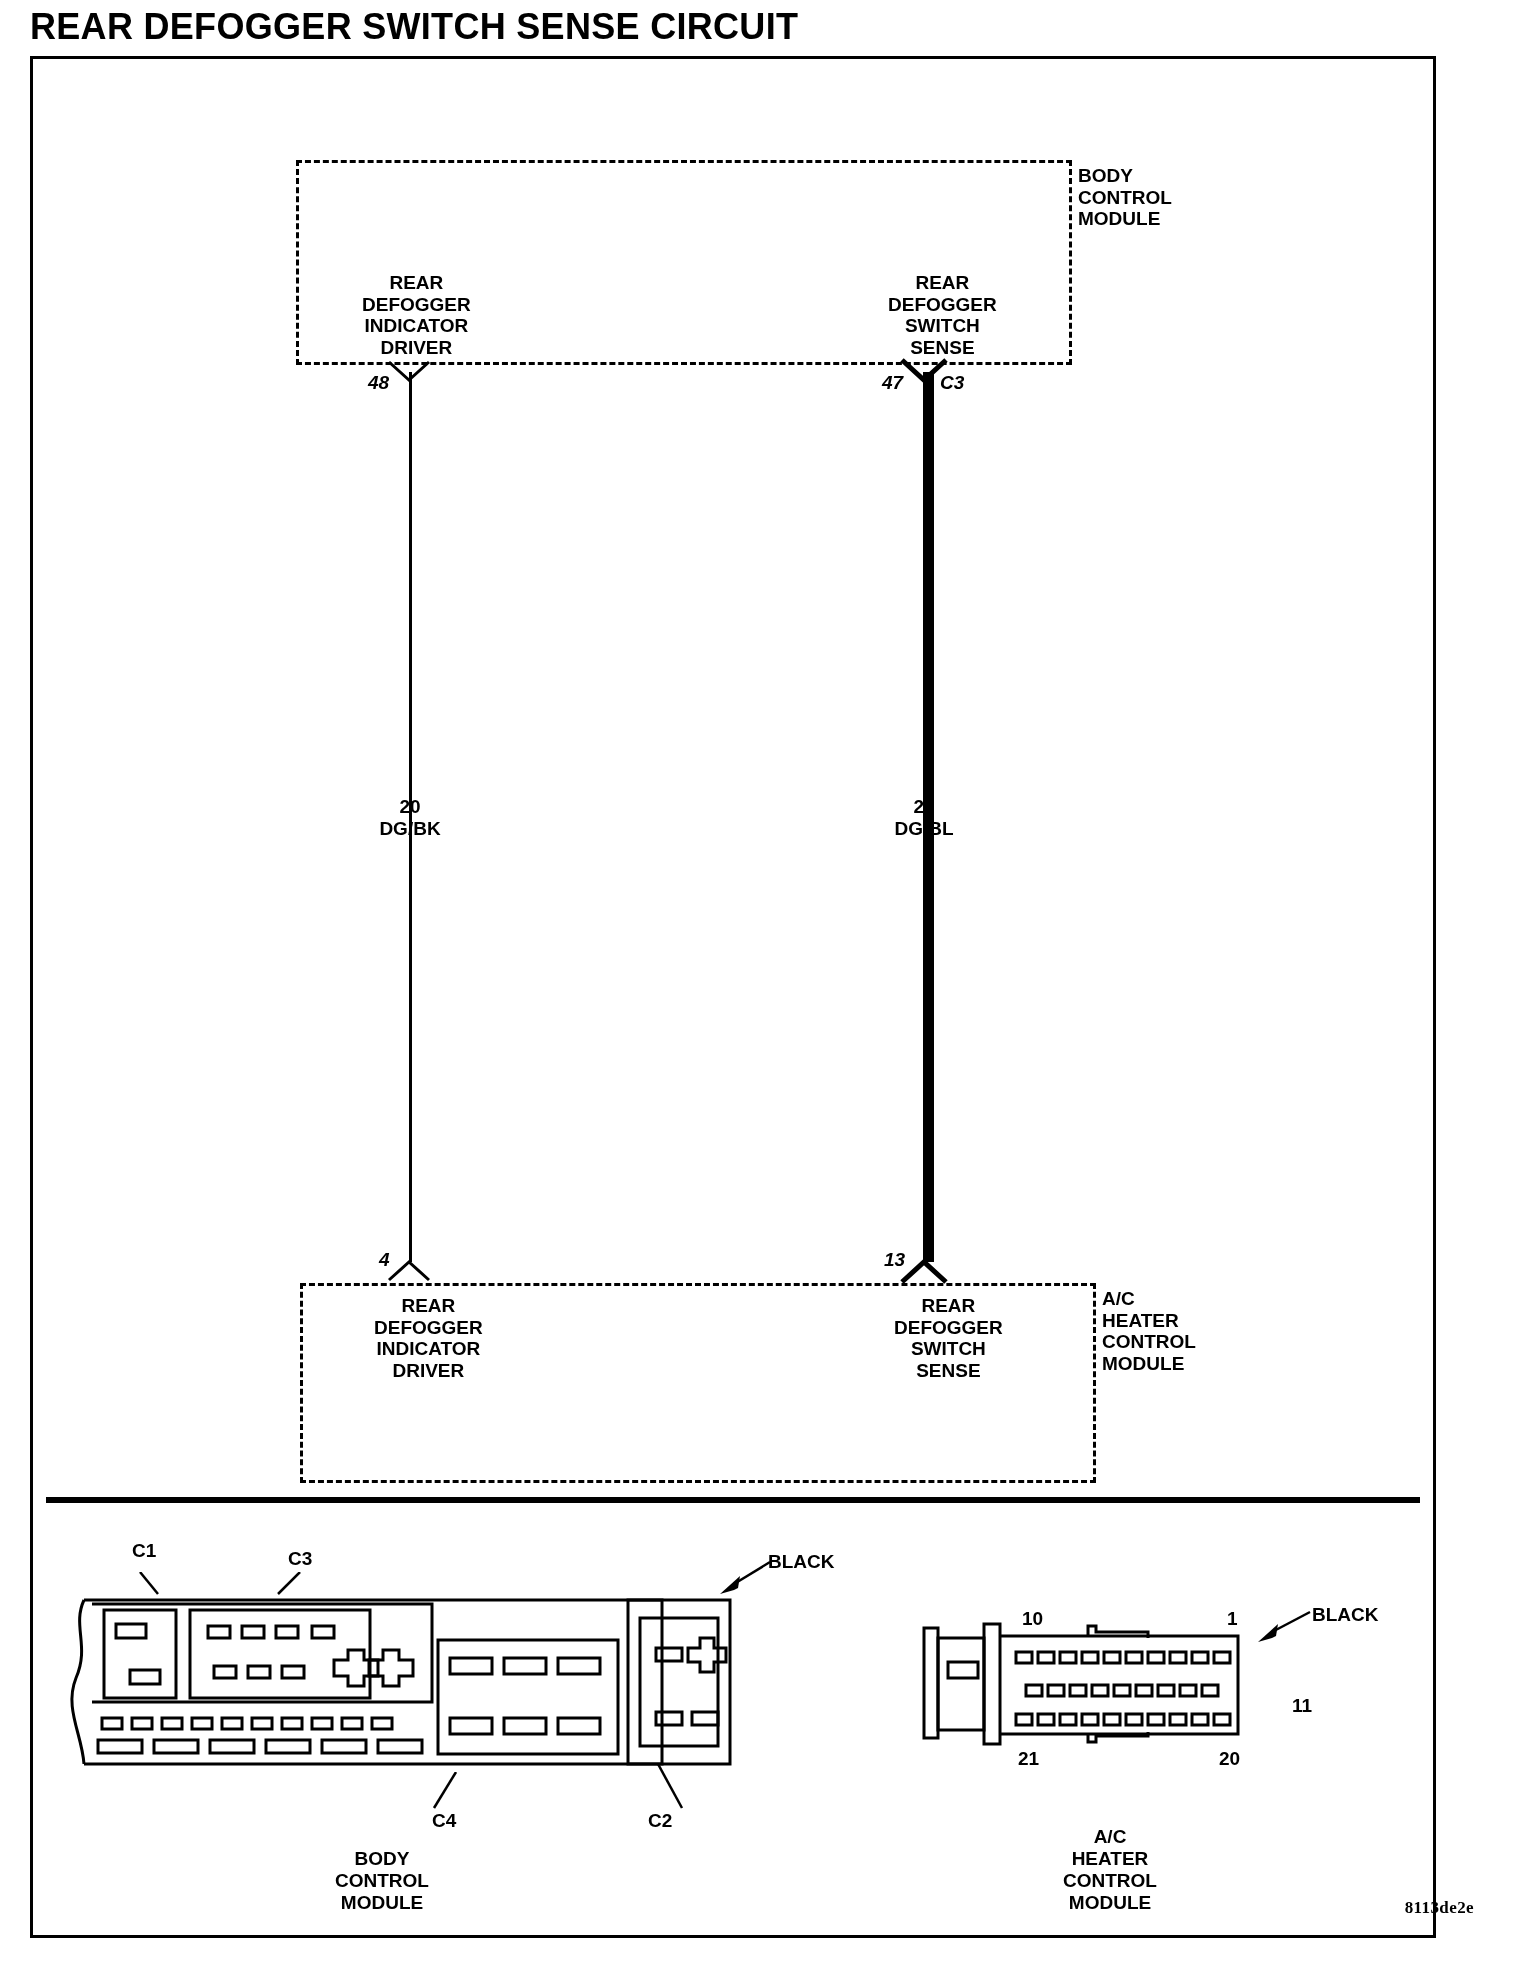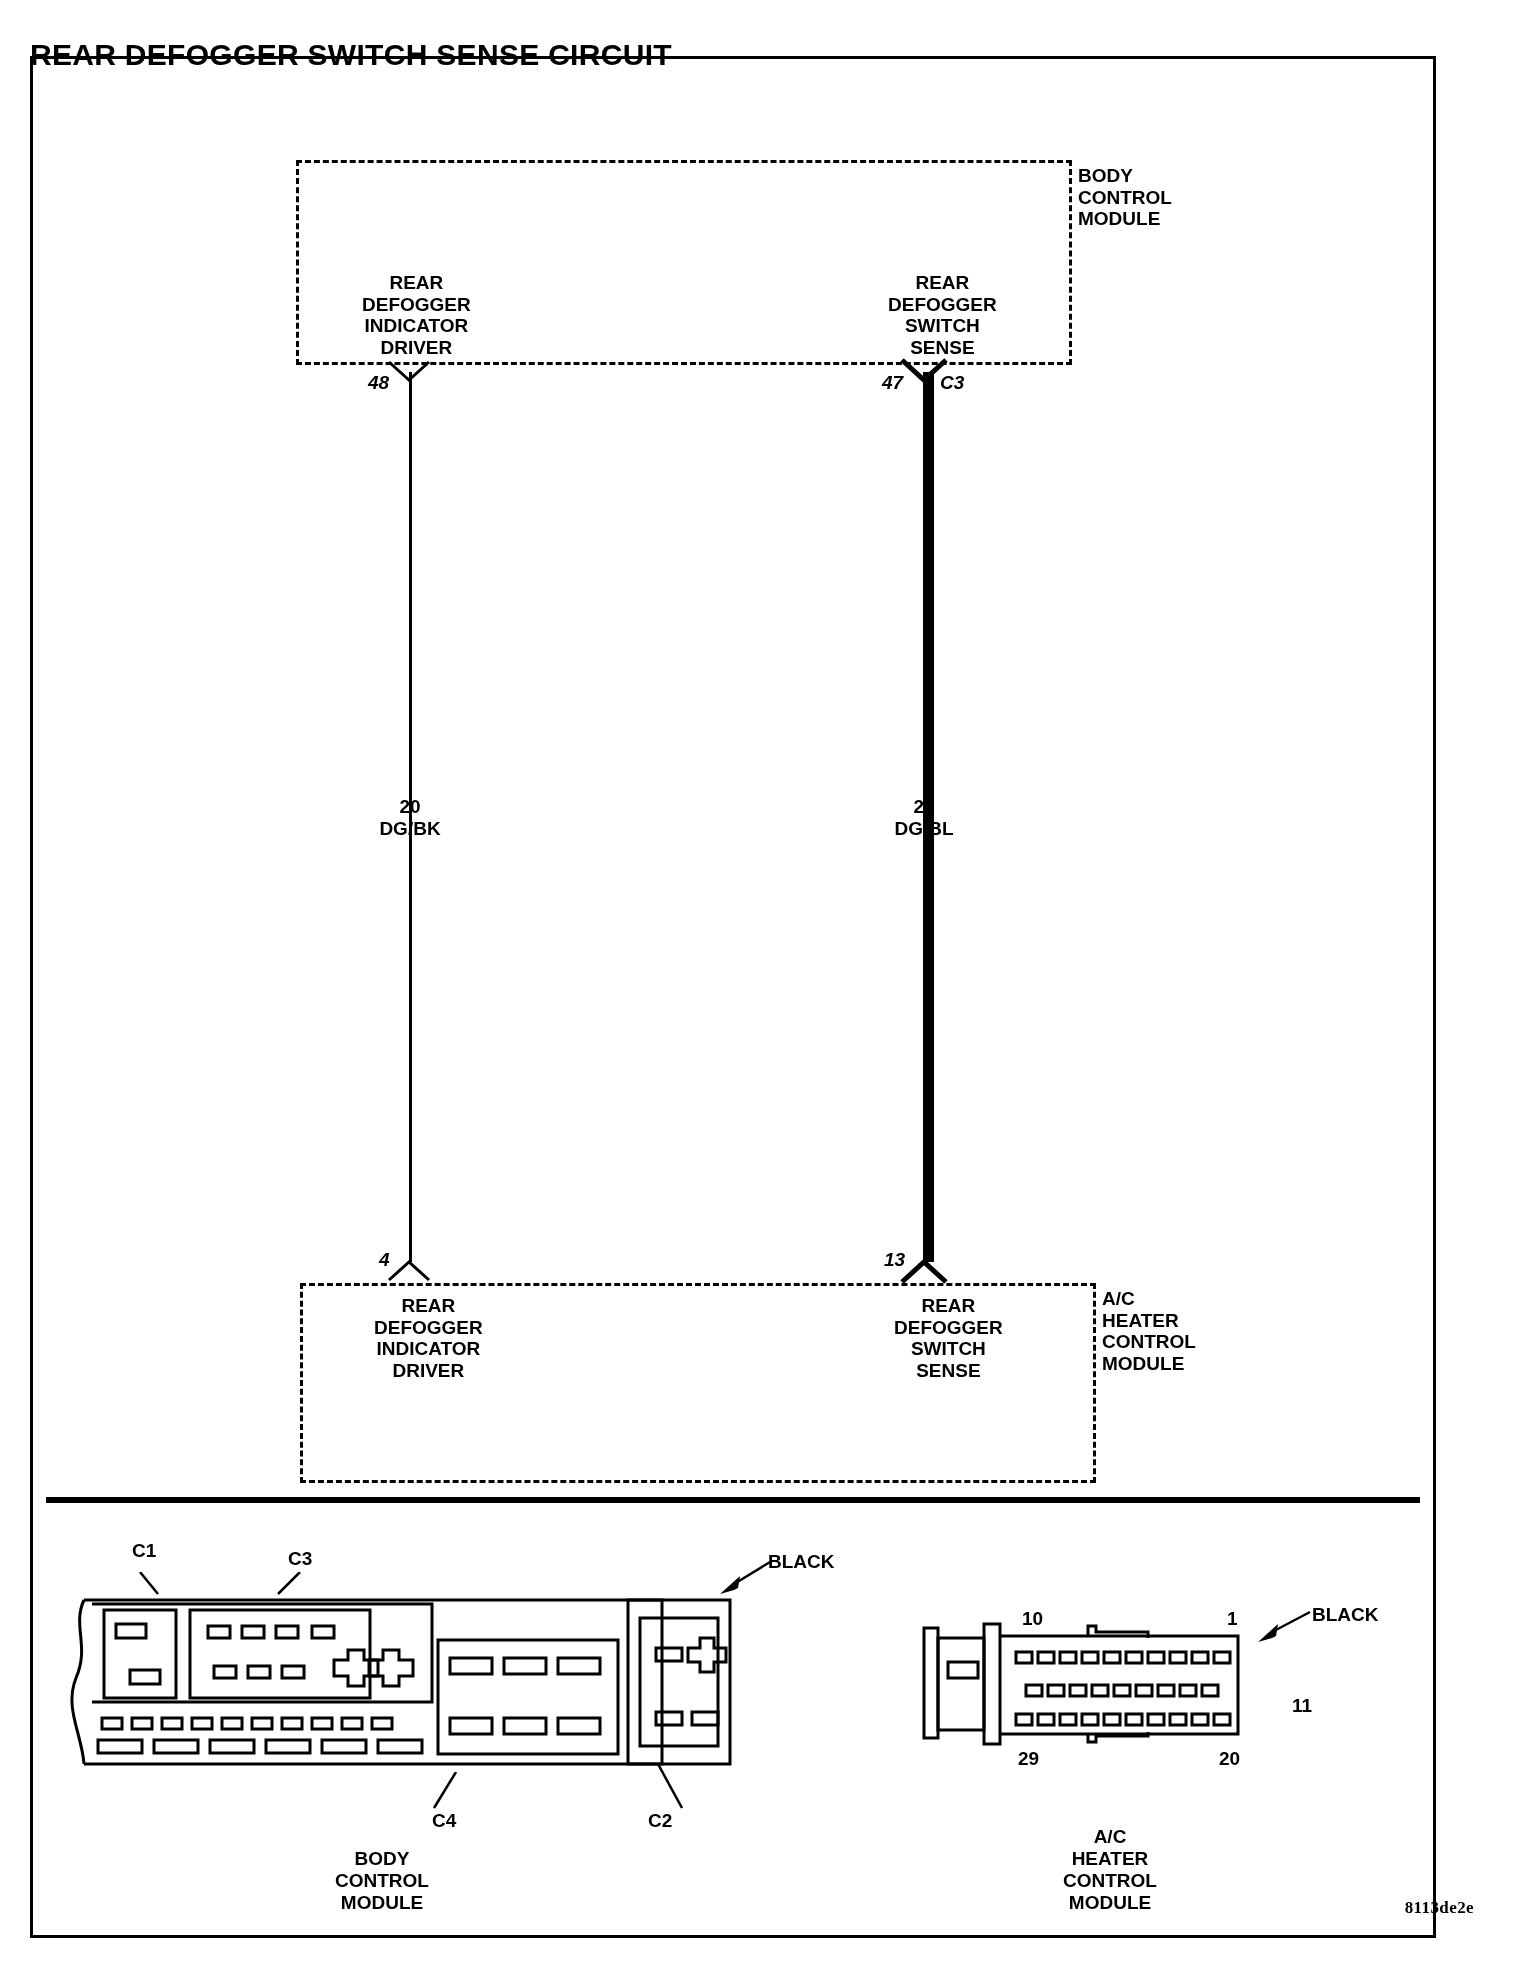--- a/index.html
+++ b/index.html
@@ -7,23 +7,22 @@
   body{
     width:1520px;height:1976px;position:relative;overflow:hidden;
     font-family:"Liberation Sans","DejaVu Sans",sans-serif;
     color:#000;
   }
   .abs{position:absolute;}
 
   
   #page-title{
     left:30px;top:6px;
-    font-size:30px;font-weight:bold;letter-spacing:.3px;
+    font-size:36px;font-weight:bold;letter-spacing:.3px;
     white-space:nowrap;
-    margin-top:32px;
   }
 
   
   #outer-frame{
     left:30px;top:56px;width:1406px;height:1882px;
     border:3px solid #000;box-sizing:border-box;
   }
 
   
   #section-divider{
@@ -323,21 +322,21 @@
     <rect x="206" y="124" width="16" height="11" fill="none" stroke="#000" stroke-width="3"></rect>
     <rect x="228" y="124" width="16" height="11" fill="none" stroke="#000" stroke-width="3"></rect>
     <rect x="250" y="124" width="16" height="11" fill="none" stroke="#000" stroke-width="3"></rect>
     <rect x="272" y="124" width="16" height="11" fill="none" stroke="#000" stroke-width="3"></rect>
     <rect x="294" y="124" width="16" height="11" fill="none" stroke="#000" stroke-width="3"></rect>
   </svg>
 </div>
 
 <div class="abs cv-label" style="left:1022px;top:1608px;">10</div>
 <div class="abs cv-label" style="left:1227px;top:1608px;">1</div>
-<div class="abs cv-label" style="left:1018px;top:1748px;">29</div>
+<div class="abs cv-label" style="left:1018px;top:1748px;">21</div>
 <div class="abs cv-label" style="left:1219px;top:1748px;">20</div>
 <div class="abs cv-label" style="left:1292px;top:1695px;">11</div>
 
 <div class="abs cv-label" style="left:1312px;top:1604px;">BLACK</div>
 <div class="abs" style="left:1248px;top:1608px;width:66px;height:36px;">
   <svg width="66" height="36" viewBox="0 0 66 36">
     <line x1="62" y1="4" x2="24" y2="24" stroke="#000" stroke-width="2.5"></line>
     <path d="M10 34 L30 16 L28 28 L24 30 Z" fill="#000"></path>
   </svg>
 </div>

